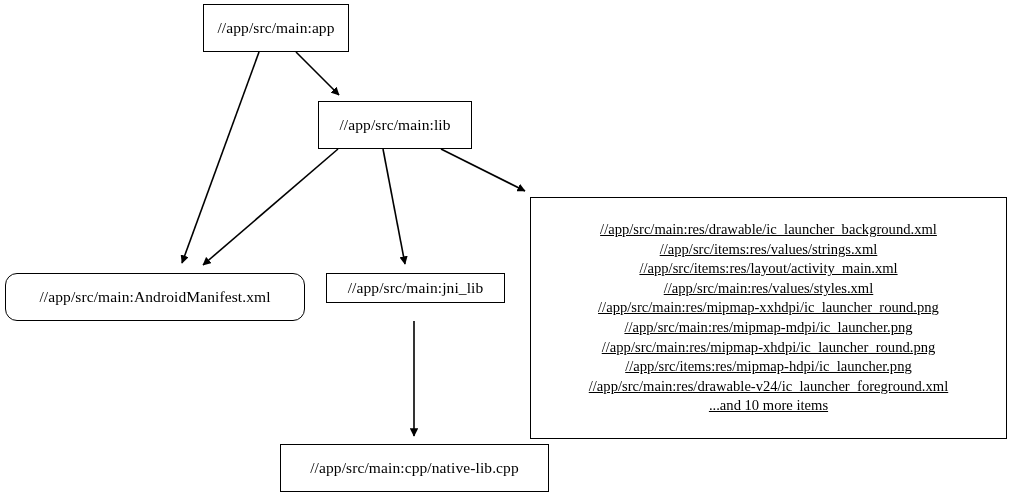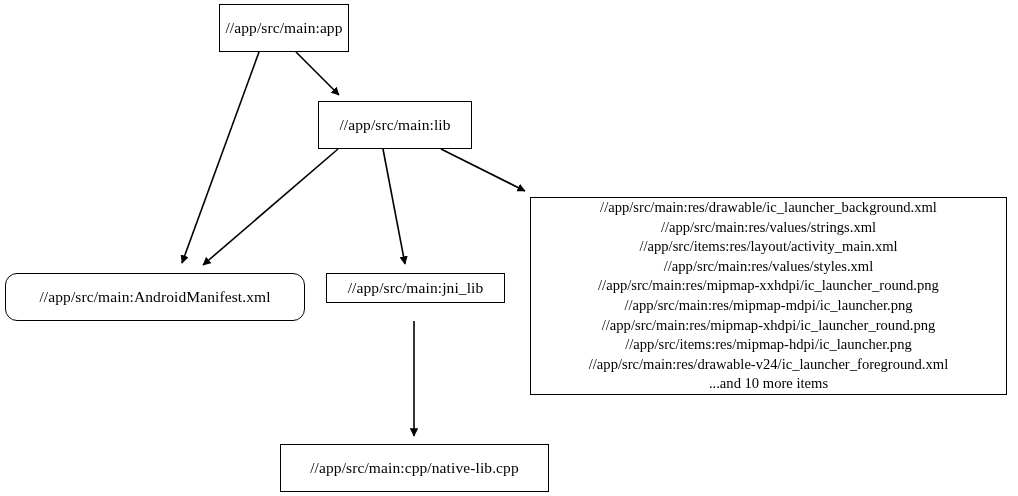--- a/index.html
+++ b/index.html
@@ -50,26 +50,26 @@
   }
   .node-multiline .line {
     display: block;
     font-size: 14.6px;
     line-height: 19.6px;
     text-align: center;
     white-space: nowrap;
   }
 
   
-  #node-app              { left: 203px; top: 4px;   width: 130px; height: 48px; margin-left: 16px; }
+  #node-app              { left: 203px; top: 4px;   width: 146px; height: 48px; }
   #node-lib              { left: 302px; top: 101px; width: 154px; height: 48px; margin-left: 16px; }
   #node-manifest         { left: 5px;   top: 273px; width: 300px; height: 48px; border-radius: 12px; }
   #node-jni-lib          { left: 326px; top: 273px; width: 179px; height: 30px; }
-  #node-res-group        { left: 530px; top: 197px; width: 477px; height: 198px;
-                           align-items: center; }
+  #node-res-group        { left: 530px; top: 197px; width: 477px; height: 242px;
+                           align-items: center; text-decoration: underline; }
   #node-native-lib       { left: 280px; top: 444px; width: 269px; height: 48px; }
 </style>
 </head>
 <body>
 
 <div id="canvas">
 
   <svg id="edge-layer" viewBox="0 0 1018 496" width="1018" height="496" xmlns="http://www.w3.org/2000/svg">
     <defs>
       <marker id="arrow" viewBox="0 0 10 10" refX="9.2" refY="5" markerWidth="5.2" markerHeight="5.2" orient="auto-start-reverse">
@@ -102,21 +102,21 @@
     <span class="node-label">//app/src/main:AndroidManifest.xml</span>
   </div>
 
   <div class="node" id="node-jni-lib">
     <span class="node-label">//app/src/main:jni_lib</span>
   </div>
 
   <div class="node" id="node-res-group">
     <span class="node-multiline">
       <span class="line">//app/src/main:res/drawable/ic_launcher_background.xml</span>
-      <span class="line">//app/src/main:res/values/strings.xml</span>
+      <span class="line">//app/src/items:res/values/strings.xml</span>
       <span class="line">//app/src/items:res/layout/activity_main.xml</span>
       <span class="line">//app/src/main:res/values/styles.xml</span>
       <span class="line">//app/src/main:res/mipmap-xxhdpi/ic_launcher_round.png</span>
       <span class="line">//app/src/main:res/mipmap-mdpi/ic_launcher.png</span>
       <span class="line">//app/src/main:res/mipmap-xhdpi/ic_launcher_round.png</span>
       <span class="line">//app/src/items:res/mipmap-hdpi/ic_launcher.png</span>
       <span class="line">//app/src/main:res/drawable-v24/ic_launcher_foreground.xml</span>
       <span class="line">...and 10 more items</span>
     </span>
   </div>

